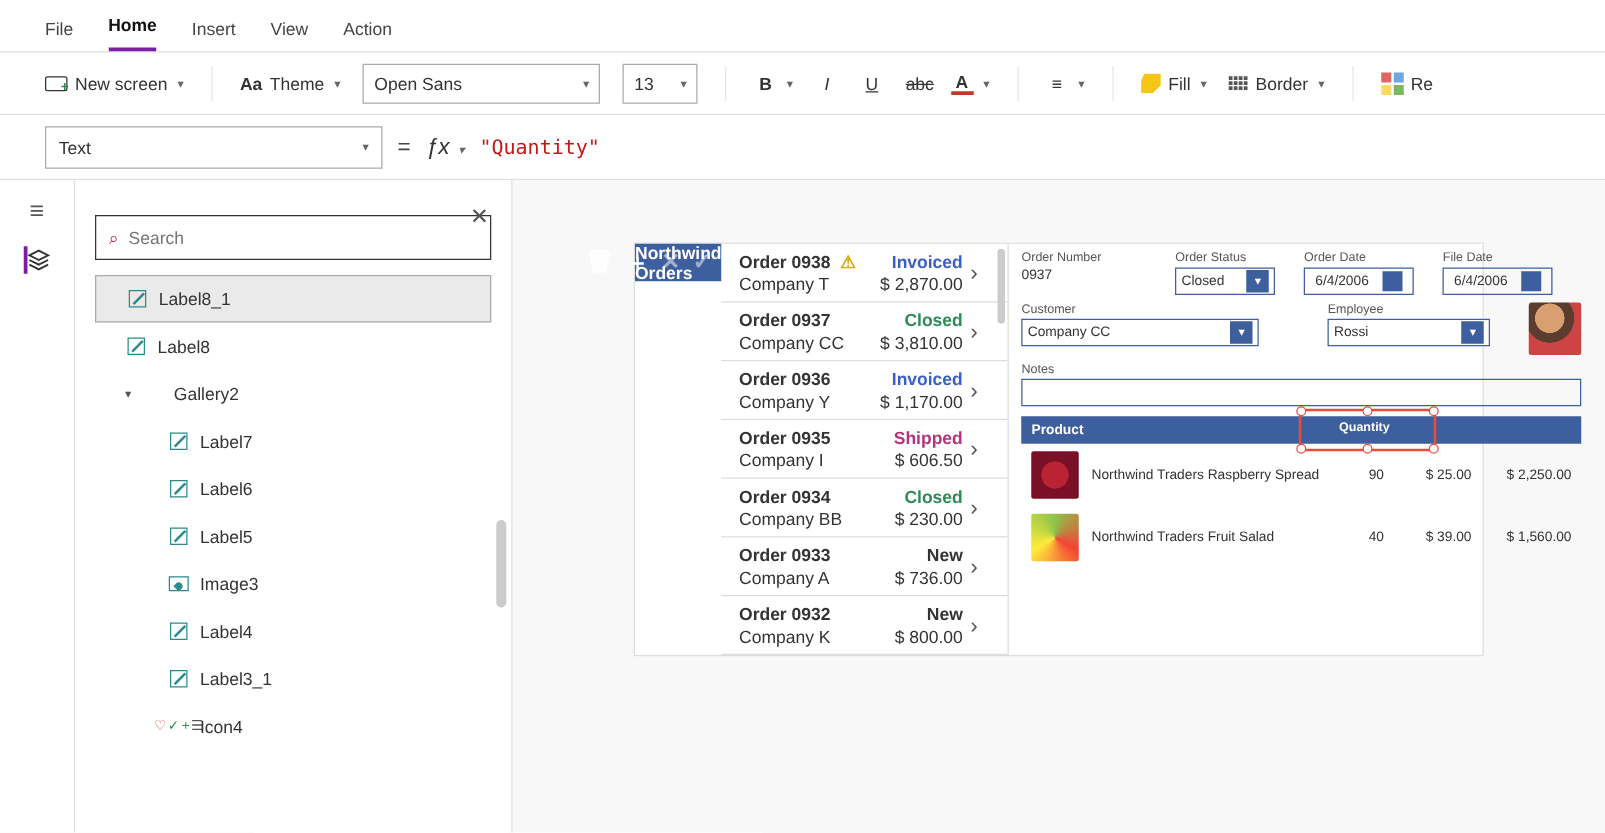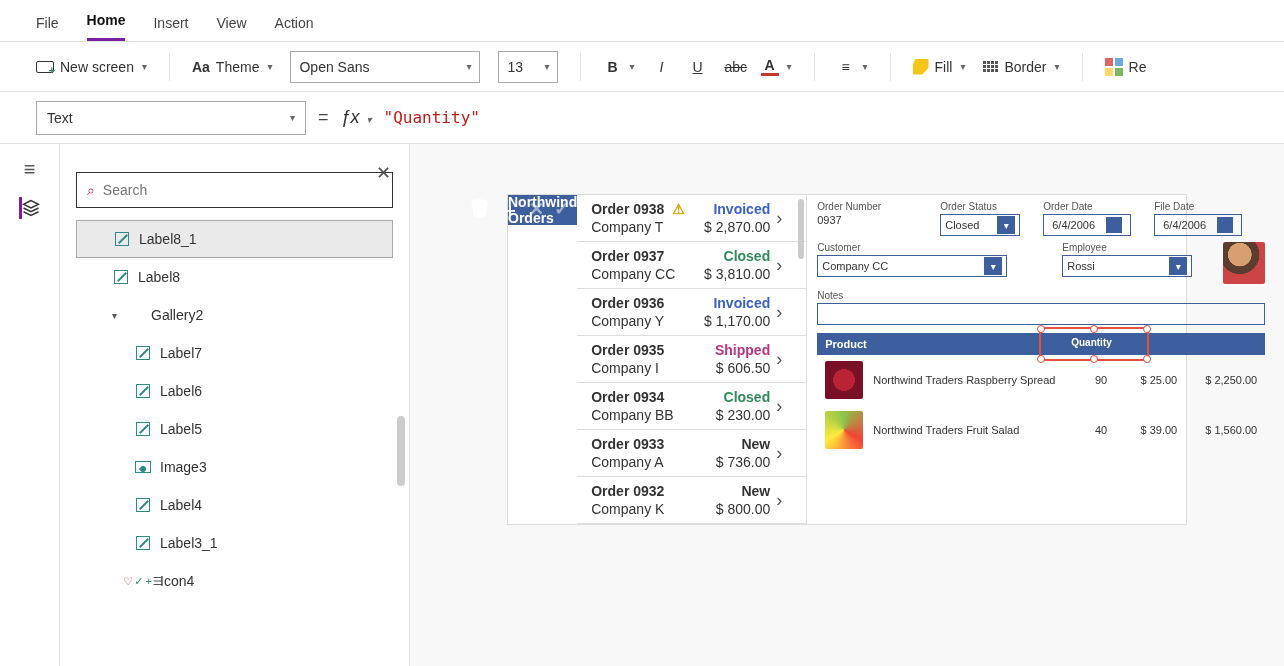--- a/index.html
+++ b/index.html
@@ -33,21 +33,21 @@
   .rail { width:60px; border-right:1px solid #e1e1e1; display:flex;flex-direction:column;align-items:center;gap:16px;padding-top:14px;}
   .rail .ham{font-size:20px;color:#555;cursor:pointer;}
   .rail .layers{width:22px;height:22px;border-left:3px solid #7b1fa2;display:flex;align-items:center;justify-content:center;}
 
   .treepane { width:350px; border-right:1px solid #e1e1e1; padding:14px 16px; position:relative;}
   .treepane h2{font-size:20px;font-weight:400;color:#222;}
   .treepane .close{position:absolute;top:18px;right:18px;font-size:18px;color:#555;cursor:pointer;}
   .search{margin-top:14px;border:1px solid #333;height:36px;display:flex;align-items:center;gap:8px;padding:0 10px;}
   .search input{border:none;outline:none;flex:1;font-size:14px;}
   .tree{margin-top:12px;}
-  .ti{display:flex;align-items:center;gap:8px;height:38px;padding-left:36px;cursor:pointer;}
+  .ti{display:flex;align-items:center;gap:8px;height:38px;padding-left:24px;cursor:pointer;}
   .ti.sel{background:#eaeaea;}
   .ti.nest{padding-left:58px;}
   .ti .icn{width:18px;height:18px;display:inline-flex;align-items:center;justify-content:center;}
   .pencil{width:14px;height:14px;border:1.5px solid #2d8a8a;position:relative;}
   .pencil:after{content:"";position:absolute;width:12px;height:2px;background:#2d8a8a;transform:rotate(-45deg);top:5px;left:1px;}
   .galico{display:grid;grid-template-columns:8px 8px;grid-template-rows:8px 8px;gap:1px;}
   .galico span:nth-child(1){background:#7bb661;}
   .galico span:nth-child(2){background:#e06666;}
   .galico span:nth-child(3){background:#6fa8dc;}
   .galico span:nth-child(4){background:#ffd966;}

